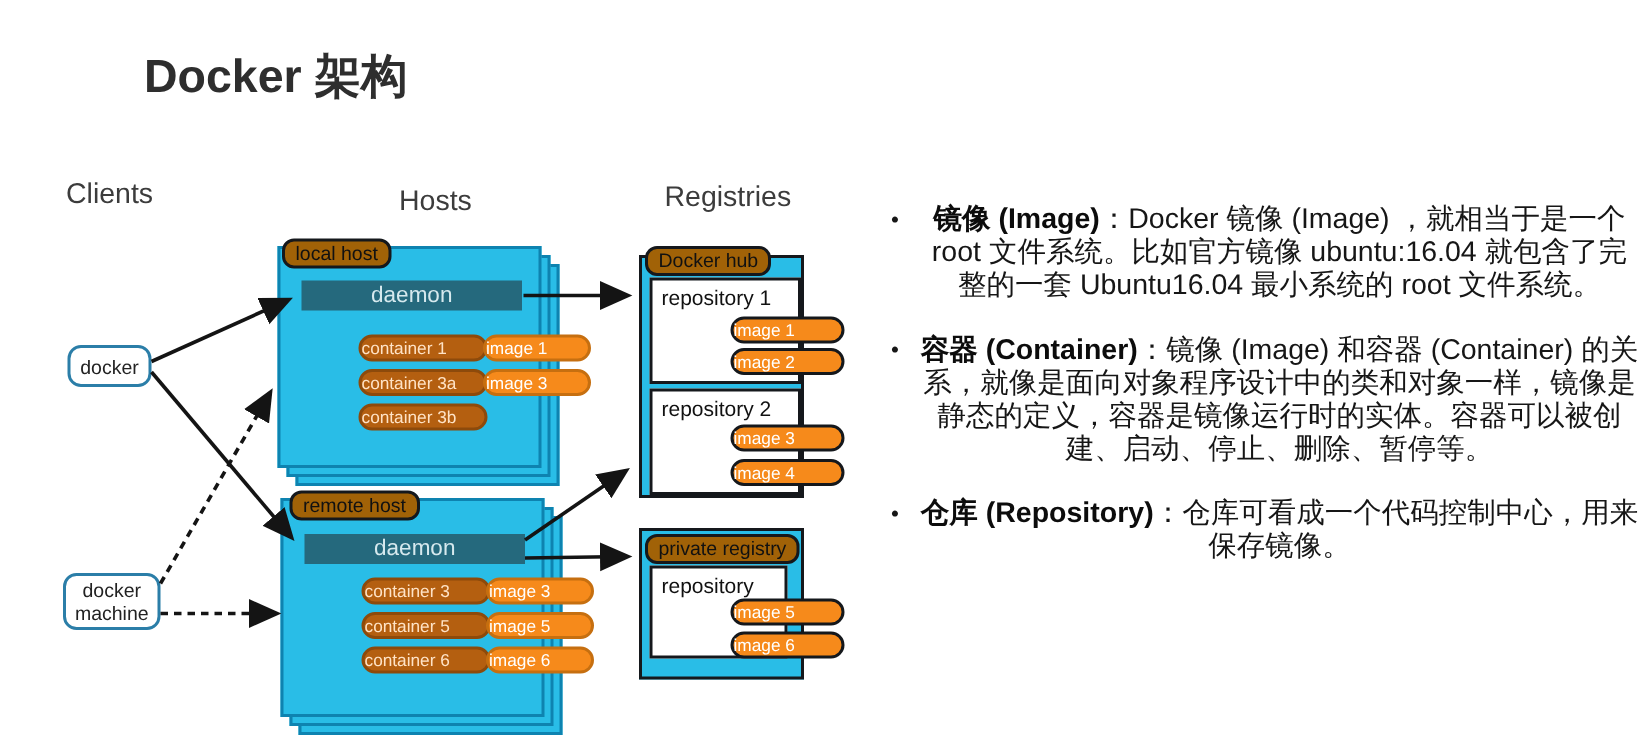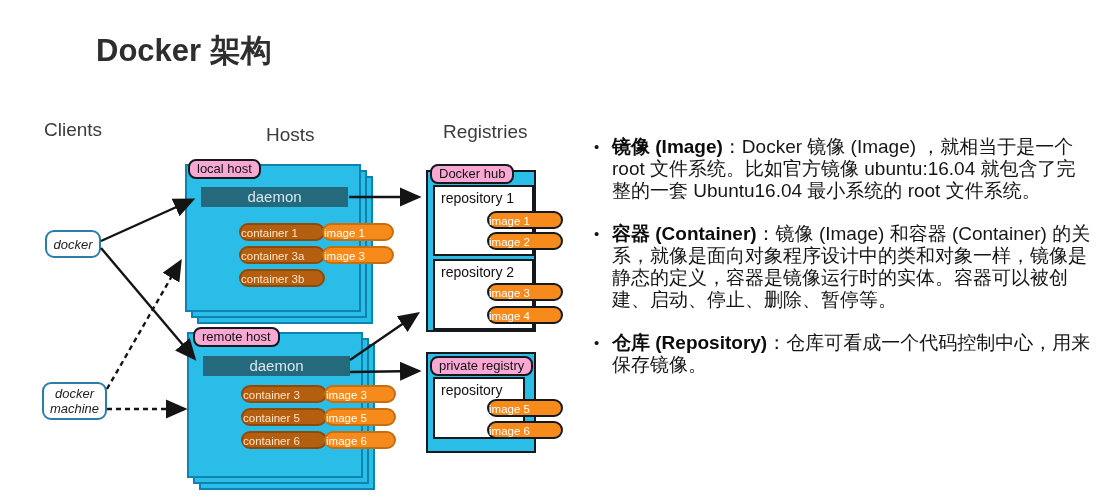--- a/index.html
+++ b/index.html
@@ -11,48 +11,48 @@
 
   .col-head { position:absolute; font-size:19px; color:#3c3c3c; }
 
   
   .stack { position:absolute; }
   .sheet { position:absolute; inset:0; background:var(--cyan); border:2px solid var(--cyan-border); z-index:0; }
   .sheet.s1 { transform:translate(6px,6px); }
   .sheet.s2 { transform:translate(12px,12px); }
   .hostbox { position:absolute; inset:0; background:var(--cyan); border:2px solid var(--cyan-border); z-index:1; }
 
-  .tab { position:absolute; z-index:3; background:#f9a8d4; border:2px solid #15181c; border-radius:8px;
+  .tab { position:absolute; z-index:3; background:#a16207; border:2px solid #15181c; border-radius:8px;
          font-size:13px; line-height:14px; padding:1px 7px; white-space:nowrap; color:#111; }
 
   .daemon { position:absolute; z-index:2; height:20px; background:var(--daemon-fill); color:var(--daemon-text);
             font-size:15px; line-height:20px; text-align:center; }
 
   .pill { position:absolute; z-index:2; height:18px; border-radius:9px; text-align:left;
           font-size:11.5px; line-height:15px; padding-top:1px;margin-left:41px; }
   .cpill { width:86px; background:var(--container-fill); border:2px solid var(--container-border); color:var(--container-text); }
   .ipill { width:72px; background:var(--image-fill); border:2px solid var(--image-border); color:#ffffff; }
   .rpill { width:76px; background:var(--image-fill); border:2px solid #15181c; color:#ffffff; }
 
   
   .regbox { position:absolute; background:var(--cyan); border:2px solid #15181c;padding-left:40px; }
   .repo { position:absolute; background:#ffffff; border:2px solid #15181c; }
   .repo-name { font-size:14px; color:#111; padding:3px 0 0 6px; }
 
   .client { position:absolute; background:#ffffff; border:2px solid #2b7ea8; border-radius:9px;
             display:flex; align-items:center; justify-content:center; text-align:center;
-            font-size:13px; line-height:15px; color:#222; z-index:2;font-style:italic; }
+            font-size:13px; line-height:15px; color:#222; z-index:2; }
 
   svg.arrows { position:absolute; left:0; top:0; z-index:5; pointer-events:none; }
 
   
   #notes { position:absolute; left:592px; top:136px; width:502px; }
   .note { display:flex; margin-bottom:21px; }
   .note .bullet { flex:none; width:20px; font-size:15px; line-height:22px; padding-left:2px; color:#161616; }
-  .note p { font-size:19px; line-height:22px; color:#161616; }
+  .note p { font-size:19px; line-height:22px; color:#161616;text-align:center; }
   .note b { font-weight:bold; color:#0c0c0c; }
 </style>
 </head>
 <body>
 
 <div class="page">
 
   <div class="title">Docker 架构</div>
 
   <div class="col-head" style="left:44px;top:119px">Clients</div>

